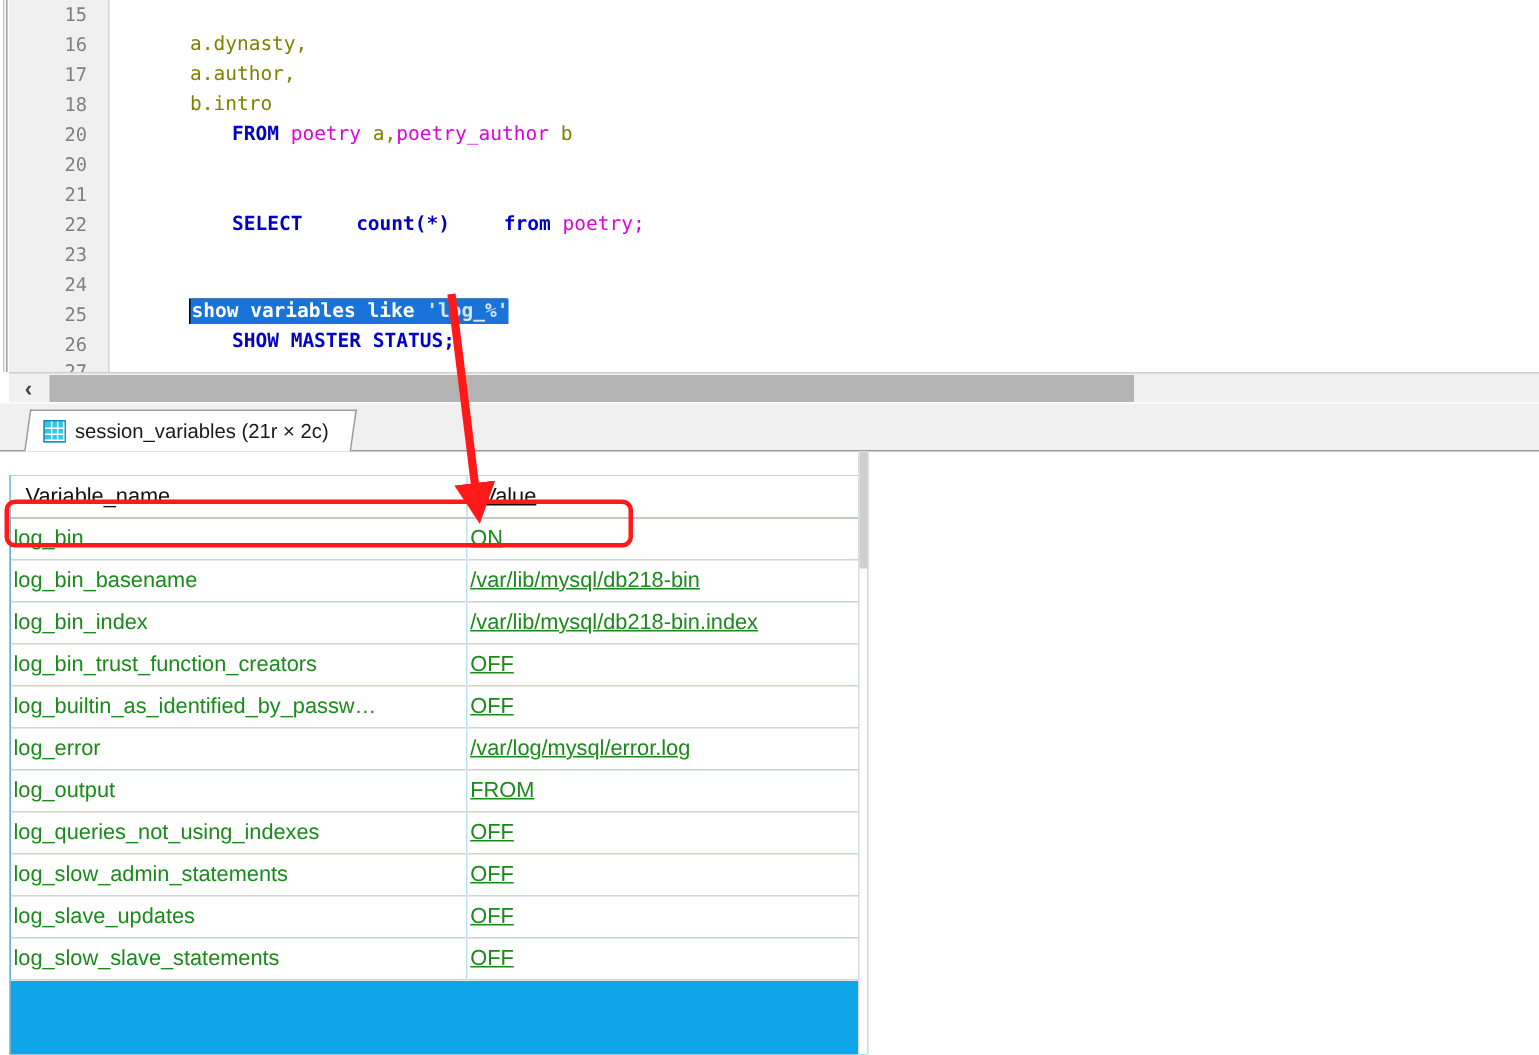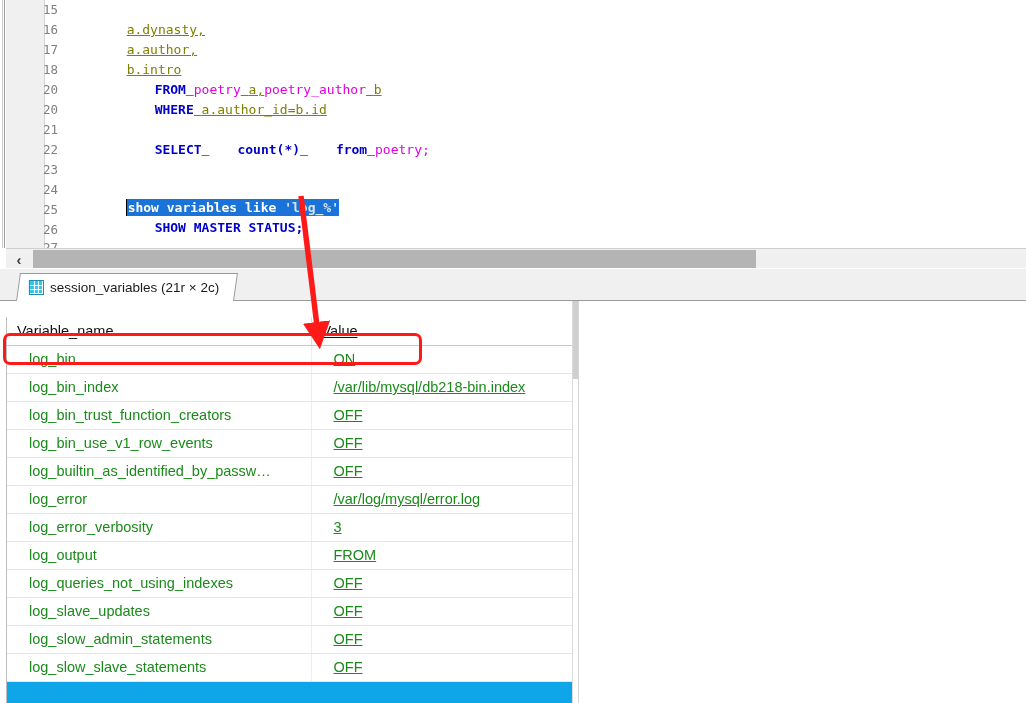--- a/index.html
+++ b/index.html
@@ -15,37 +15,37 @@
   
   .editor {
     position: absolute; left: 0; top: 0; width: 1026px; height: 248px;
     background: #ffffff; overflow: hidden;
   }
   .editor-rail { position: absolute; left: 0; top: 0; width: 5px; height: 248px;
     background: #ffffff; border-right: 1px solid #9a9a9a; }
   .editor-rail:after { content: ""; position: absolute; left: 2px; top: 0;
     width: 1px; height: 248px; background: #c9c9c9; }
   .gutter {
-    position: absolute; left: 6px; top: 0; width: 39px; height: 248px;
+    position: absolute; left: 6px; top: 0; width: 67px; height: 248px;
     background: #f0f0f0; border-right: 1px solid #d4d4d4;
   }
   .code-area { position: absolute; left: 64px; top: 0; right: 0; height: 248px; }
   .ln {
     position: absolute; left: 0; width: 52px; text-align: right;
     font-family: "DejaVu Sans Mono", monospace; font-size: 12.5px;
     color: #808080; height: 20px; line-height: 20px;
   }
   .cl {
     position: absolute; left: 0; white-space: pre;
     font-family: "DejaVu Sans Mono", monospace; font-size: 13px;
     height: 20px; line-height: 20px;
   }
   .k  { color: #0000c8; font-weight: bold; padding-left: 28px; }   
   .t  { color: #e000e0; }                      
-  .n  { color: #808000; text-decoration: underline; }
+  .n  { color: #808000; }
   .sel {
     background: #1a73d8; color: #ffffff; font-weight: bold;
     padding: 1px 0 1px 1px; box-shadow: -1px 0 0 #000;
   }
   .sel .str { color: #d8e4f2; font-weight: bold; }
   .clip { overflow: hidden; }
 
   
   .hscroll {
     position: absolute; left: 6px; top: 248px; width: 1020px; height: 20px;
@@ -99,21 +99,21 @@
   table.vars { border-collapse: collapse; width: 570px; table-layout: fixed; }
   table.vars col.c1 { width: 304px; }
   table.vars col.c2 { width: 266px; }
   table.vars th {
     height: 28px; text-align: left; padding: 0 0 0 10px;
     font-size: 14.5px; font-weight: normal; color: #111111;
     background: #ffffff; border-bottom: 1px solid #c8c8c8;
     border-right: 1px solid #dddddd; vertical-align: middle;
   }
   table.vars td {
-    height: 28px; padding: 0 0 0 22px;
+    height: 28px; padding: 0 0 0 2px;
     font-size: 14.5px; color: #1a8a1a;
     background: #ffffff; border-bottom: 1px solid #e6e6e6;
     border-right: 1px solid #eeeeee; vertical-align: middle;
     white-space: nowrap; overflow: hidden;
   }
   table.vars td:last-child, table.vars th:last-child { border-right: none; text-decoration: underline; }
 
   .vscroll-track {
     position: absolute; left: 572px; top: 32px; width: 7px; height: 402px;
     background: #ffffff; border-left: 1px solid #dcdcdc;
@@ -165,23 +165,20 @@
       </div>
       <div class="cl" style="top:20px">
         <span class="n">a.author,</span>
       </div>
       <div class="cl" style="top:40px">
         <span class="n">b.intro</span>
       </div>
       <div class="cl" style="top:60px">
         <span class="k">FROM</span><span class="n"> </span><span class="t">poetry</span><span class="n"> </span><span class="n">a,</span><span class="t">poetry_author</span><span class="n"> </span><span class="n">b</span>
       </div>
-      <div class="cl" style="top:80px">
-        <span class="k">WHERE</span><span class="n"> </span><span class="n">a.author_id=b.id</span>
-      </div>
       <div class="cl" style="top:100px"></div>
       <div class="cl" style="top:120px">
         <span class="k">SELECT</span><span class="n"> </span><span class="k">count(*)</span><span class="n"> </span><span class="k">from</span><span class="n"> </span><span class="t">poetry</span><span class="t">;</span>
       </div>
       <div class="cl" style="top:140px"></div>
       <div class="cl" style="top:160px"></div>
       <div class="cl" style="top:178px">
         <span class="sel"><span>show variables like </span><span class="str">'log_%'</span></span>
       </div>
       <div class="cl" style="top:198px">
@@ -219,57 +216,53 @@
             <th>Variable_name</th>
             <th>Value</th>
           </tr>
         </thead>
         <tbody>
           <tr>
               <td>log_bin</td>
               <td>ON</td>
             </tr>
           <tr>
+              <td>log_bin_basename</td>
+              <td>/var/lib/mysql/db218-bin</td>
+            </tr>
+          <tr>
               <td>log_bin_index</td>
               <td>/var/lib/mysql/db218-bin.index</td>
             </tr>
           <tr>
               <td>log_bin_trust_function_creators</td>
               <td>OFF</td>
             </tr>
           <tr>
-              <td>log_bin_use_v1_row_events</td>
-              <td>OFF</td>
-            </tr>
-          <tr>
               <td>log_builtin_as_identified_by_passw…</td>
               <td>OFF</td>
             </tr>
           <tr>
               <td>log_error</td>
               <td>/var/log/mysql/error.log</td>
             </tr>
           <tr>
-              <td>log_error_verbosity</td>
-              <td>3</td>
-            </tr>
-          <tr>
               <td>log_output</td>
               <td>FROM</td>
             </tr>
           <tr>
               <td>log_queries_not_using_indexes</td>
               <td>OFF</td>
             </tr>
           <tr>
+              <td>log_slow_admin_statements</td>
+              <td>OFF</td>
+            </tr>
+          <tr>
               <td>log_slave_updates</td>
-              <td>OFF</td>
-            </tr>
-          <tr>
-              <td>log_slow_admin_statements</td>
               <td>OFF</td>
             </tr>
           <tr>
               <td>log_slow_slave_statements</td>
               <td>OFF</td>
             </tr>
         </tbody>
       </table>
     </div>
 

